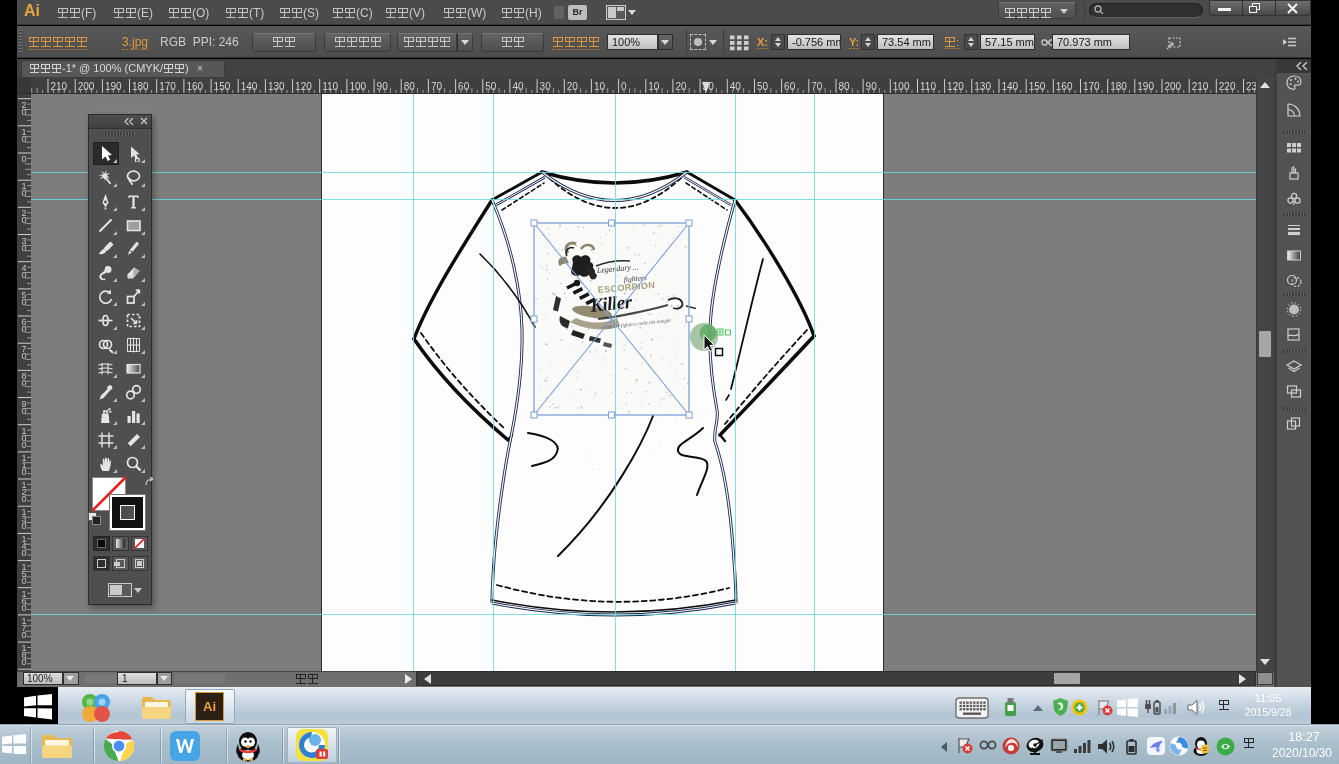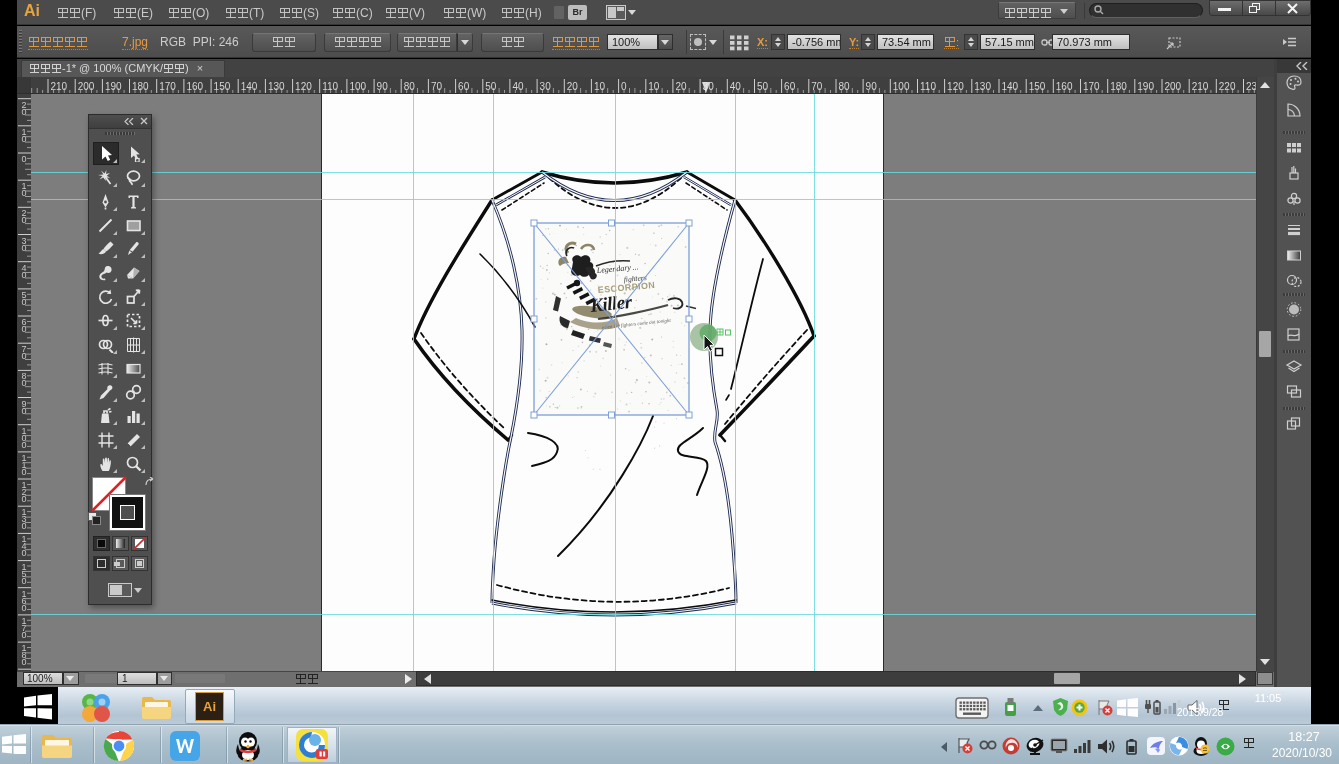--- a/index.html
+++ b/index.html
@@ -68,21 +68,21 @@
 <span class="abs" style="left:1242px;top:0px;width:1px;height:16px;background:#333"></span>
 <span class="abs" style="left:1275px;top:0px;width:1px;height:16px;background:#333"></span>
 <span class="abs" style="left:1218px;top:8px;width:13px;height:3px;background:#f4f4f4"></span>
 <span class="abs" style="left:1252px;top:3px;width:8px;height:7px;border:1.5px solid #f4f4f4"></span>
 <span class="abs" style="left:1249px;top:6px;width:8px;height:7px;border:1.5px solid #f4f4f4;background:#555"></span>
 <svg class="abs" style="left:1287px;top:3px;" width="11" height="11" viewBox="0 0 11 11">
     <path d="M1 1 L10 10 M10 1 L1 10" stroke="#f4f4f4" stroke-width="2"></path>
   </svg>
 <span class="abs" style="left:19px;top:30px;width:3px;height:24px;background:repeating-linear-gradient(#777 0 1px,#3a3a3a 1px 2px,transparent 2px 3px)"></span>
 <span class="abs org" style="left:28px;top:35px;font-size:12px;color:#e59b3f"><i class="c"></i><i class="c"></i><i class="c"></i><i class="c"></i><i class="c"></i></span>
-<span class="abs org" style="left:122px;top:35px;font-size:12px;color:#e59b3f">7.jpg</span>
+<span class="abs org" style="left:122px;top:35px;font-size:12px;color:#e59b3f">3.jpg</span>
 <span class="t12" style="left:160px;top:35px">RGB&nbsp;&nbsp;PPI:&nbsp;246</span>
 <span class="btn" style="left:252px;width:64px"><i class="c"></i><i class="c"></i></span>
 <span class="btn" style="left:324px;width:67px"><i class="c"></i><i class="c"></i><i class="c"></i><i class="c"></i></span>
 <span class="btn" style="left:397px;width:60px;border-radius:3px 0 0 3px"><i class="c"></i><i class="c"></i><i class="c"></i><i class="c"></i></span>
 <span class="btn" style="left:457px;width:16px;border-radius:0 3px 3px 0;border-left-color:#2f2f2f"></span>
 <span class="dna" style="left:461px;top:40px"></span>
 <span class="btn" style="left:481px;width:63px"><i class="c"></i><i class="c"></i></span>
 <span class="abs org" style="left:552px;top:35px;font-size:12px;color:#e59b3f"><i class="c"></i><i class="c"></i><i class="c"></i><i class="c"></i></span>
 <span class="fld" style="left:607px;width:51px">100%</span>
 <span class="abs" style="left:658px;top:34px;width:15px;height:16px;background:linear-gradient(#666,#4c4c4c);border:1px solid #2e2e2e"></span>
@@ -1055,21 +1055,21 @@
     <rect x="5.5" y="7" width="3" height="8" fill="#9aa7b2"></rect>
     <rect x="10" y="4" width="3" height="11" fill="#8a97a2"></rect>
     <rect x="14.5" y="1" width="3" height="14" fill="#c6cfd6"></rect>
   </svg>
 <svg class="abs" style="left:1187px;top:699px;" width="19" height="17" viewBox="0 0 19 17">
     <path d="M1 6 L5 6 L10 1.5 L10 15.5 L5 11 L1 11 Z" fill="#fdfdfd" stroke="#666" stroke-width="1"></path>
     <path d="M12.5 5 Q15 8.5 12.5 12 M15 3 Q18.5 8.5 15 14" stroke="#fdfdfd" stroke-width="1.6" fill="none"></path>
   </svg>
 <span class="abs" style="left:1218px;top:700px;color:#222;font-size:13px"><i class="c" style="width:13px;height:13px"></i></span>
 <span class="clk" style="left:1238px;top:692px;width:60px">11:05</span>
-<span class="clk" style="left:1167px;top:706px;width:66px;font-size:10.5px">2015/9/28</span>
+<span class="clk" style="left:1235px;top:706px;width:66px;font-size:10.5px">2015/9/28</span>
 <div class="abs" style="left:0;top:725px;width:1339px;height:39px;background:linear-gradient(#c2d1db,#abbfcc 45%,#9fb5c3)"></div>
 <span class="abs" style="left:0;top:724px;width:1339px;height:1px;background:#8fa3b1"></span>
 <span class="abs" style="left:0;top:725px;width:1339px;height:1px;background:#d3dee6"></span>
 <svg class="abs" style="left:2px;top:734px;" width="24" height="20" viewBox="0 0 24 20">
     <path d="M0 2.8 L10 1.4 L10 9.4 L0 10.4 Z M11.5 1.2 L24 0 L24 9.4 L11.5 9.4 Z M0 11.8 L10 11.9 L10 19.6 L0 18.4 Z M11.5 11.9 L24 12 L24 21 L11.5 19.8 Z" fill="#fdfdfd"></path>
   </svg>
 <span class="abs" style="left:31px;top:727px;width:1px;height:36px;background:rgba(255,255,255,.5);box-shadow:-1px 0 0 rgba(90,110,125,.35)"></span>
 <span class="abs" style="left:94px;top:727px;width:1px;height:36px;background:rgba(255,255,255,.5);box-shadow:-1px 0 0 rgba(90,110,125,.35)"></span>
 <span class="abs" style="left:161px;top:727px;width:1px;height:36px;background:rgba(255,255,255,.5);box-shadow:-1px 0 0 rgba(90,110,125,.35)"></span>
 <span class="abs" style="left:227px;top:727px;width:1px;height:36px;background:rgba(255,255,255,.5);box-shadow:-1px 0 0 rgba(90,110,125,.35)"></span>

